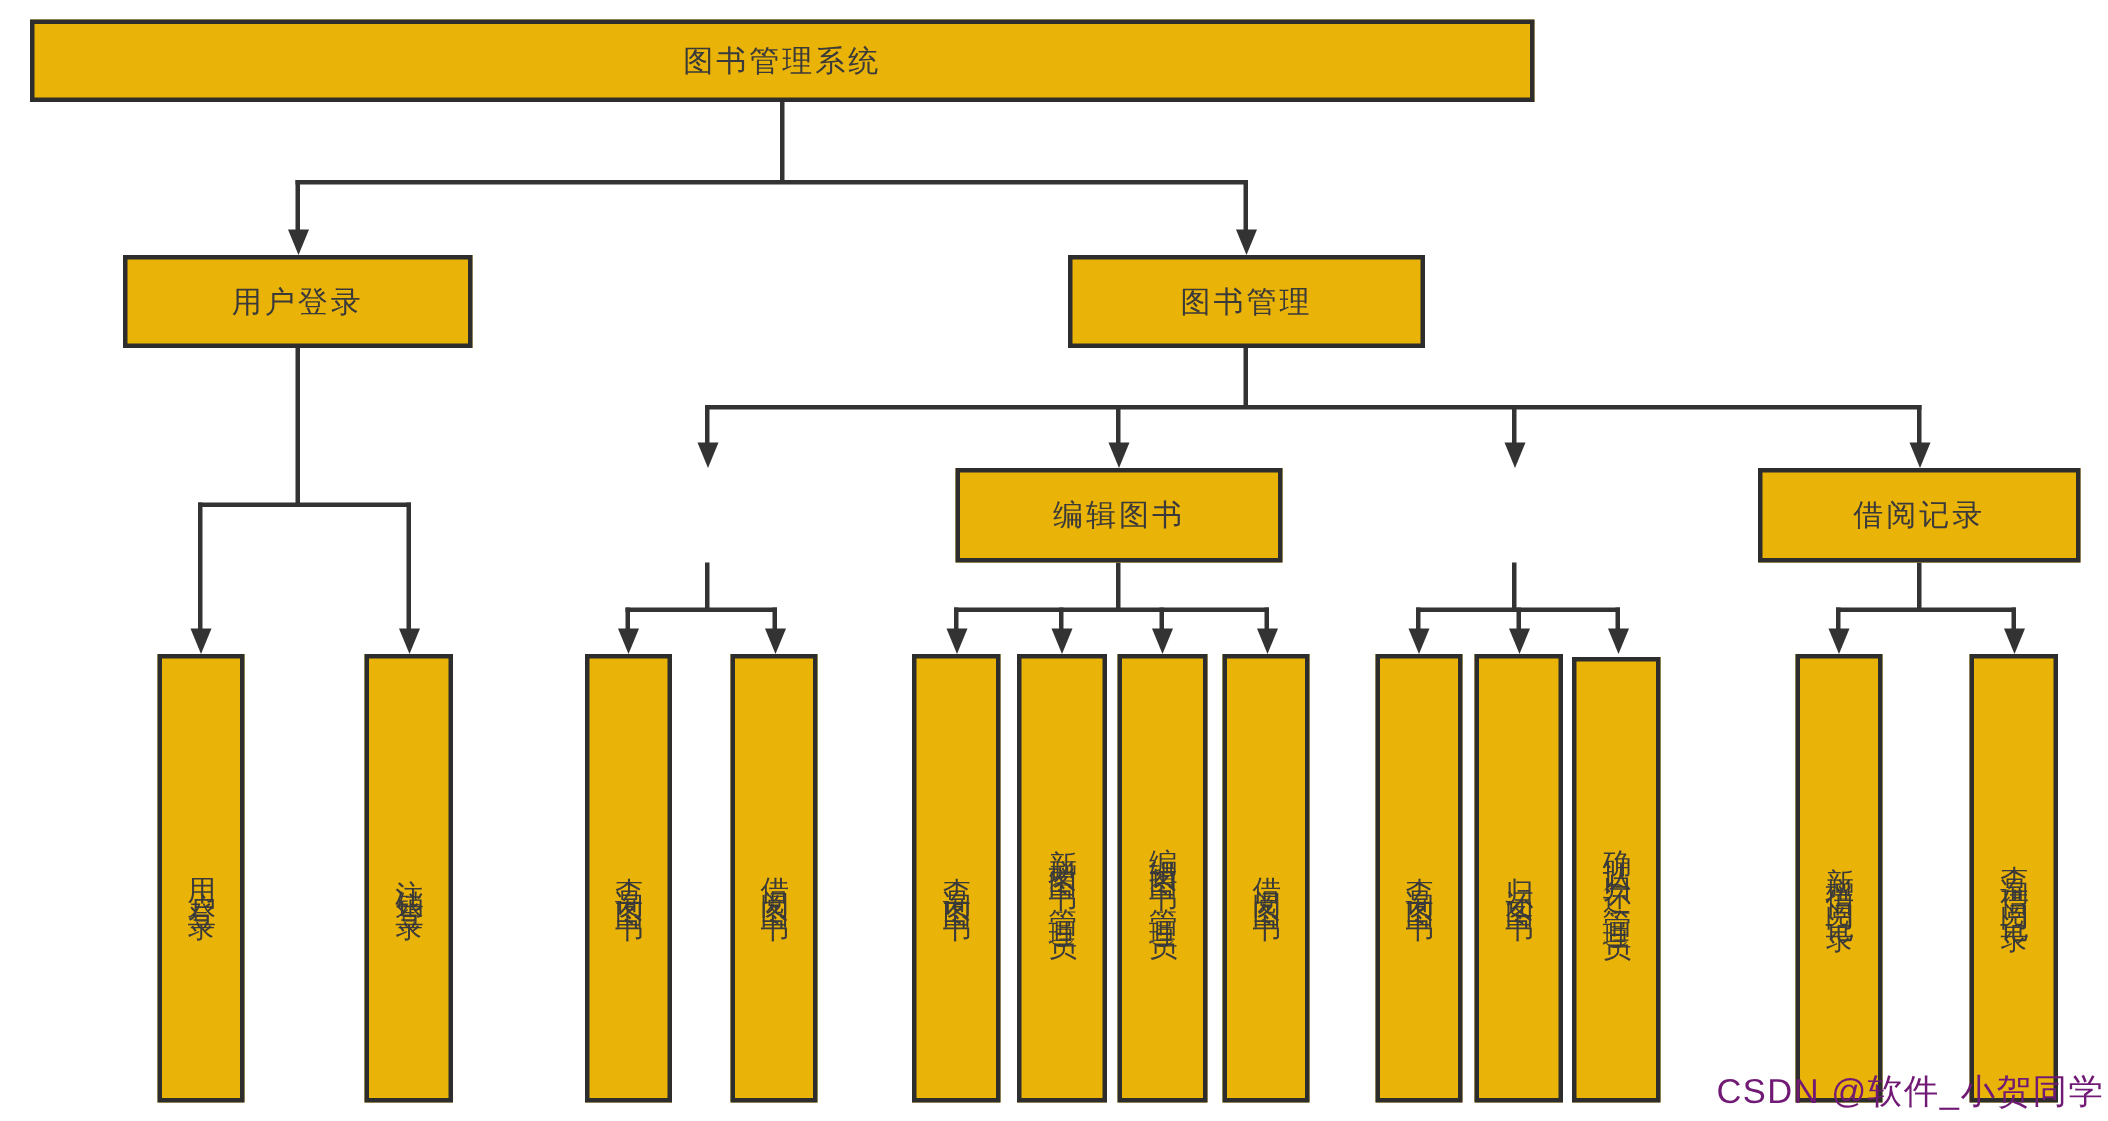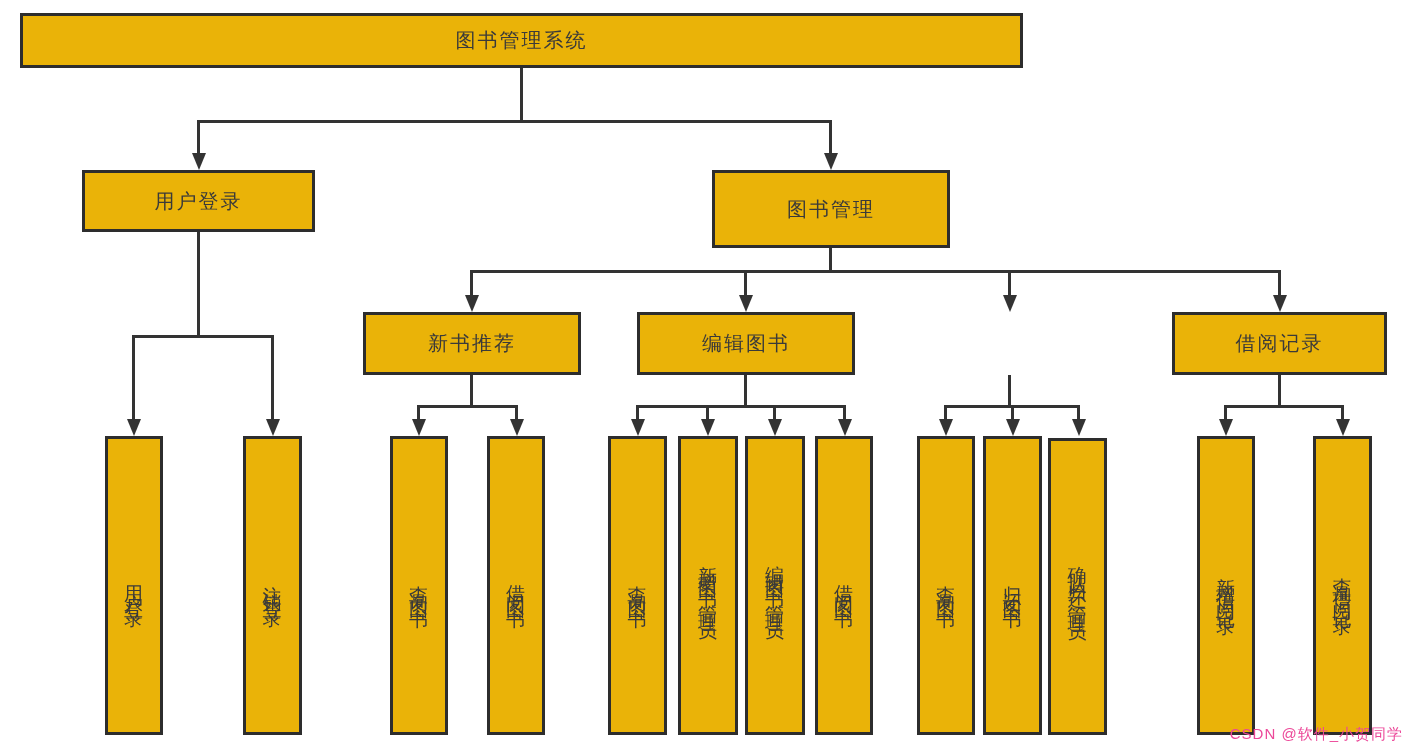--- a/index.html
+++ b/index.html
@@ -33,25 +33,24 @@
   .hl{position:absolute;height:3px;background:#333333;}
   .ar{
     position:absolute;width:0;height:0;
     border-left:7px solid transparent;
     border-right:7px solid transparent;
     border-top:17px solid #333333;
   }
   .watermark{
     position:absolute;
     top:712px;right:2px;
-    font-size:15px;
-    color:#ec4899;
+    font-size:23px;
+    color:#701a75;
     letter-spacing:1px;
     white-space:nowrap;
-    margin-top:13px;
   }
 </style>
 </head>
 <body>
 
 <div id="canvas">
 
   <div class="vl" style="left:520px;top:68px;height:52px;"></div>
   <div class="hl" style="left:197px;top:120px;width:635px;"></div>
   <div class="vl" style="left:197px;top:120px;height:38px;"></div>
@@ -111,27 +110,24 @@
   <div class="vl" style="left:1341px;top:405px;height:17px;"></div>
   <div class="ar" style="left:1336px;top:419px;"></div>
 
   <div class="node hlabel" style="left:20px;top:13px;width:1003px;height:55px;">
     <span>图书管理系统</span>
   </div>
 
   <div class="node hlabel" style="left:82px;top:170px;width:233px;height:62px;">
     <span>用户登录</span>
   </div>
-  <div class="node hlabel" style="left:712px;top:170px;width:238px;height:78px;">
+  <div class="node hlabel" style="left:712px;top:170px;width:238px;height:62px;">
     <span>图书管理</span>
   </div>
 
-  <div class="node hlabel" style="left:363px;top:312px;width:218px;height:63px;">
-    <span>新书推荐</span>
-  </div>
   <div class="node hlabel" style="left:637px;top:312px;width:218px;height:63px;">
     <span>编辑图书</span>
   </div>
   <div class="node hlabel" style="left:1172px;top:312px;width:215px;height:63px;">
     <span>借阅记录</span>
   </div>
 
   <div class="node" style="left:105px;top:436px;width:58px;height:299px;">
     <span class="vtext">用户登录</span>
   </div>

